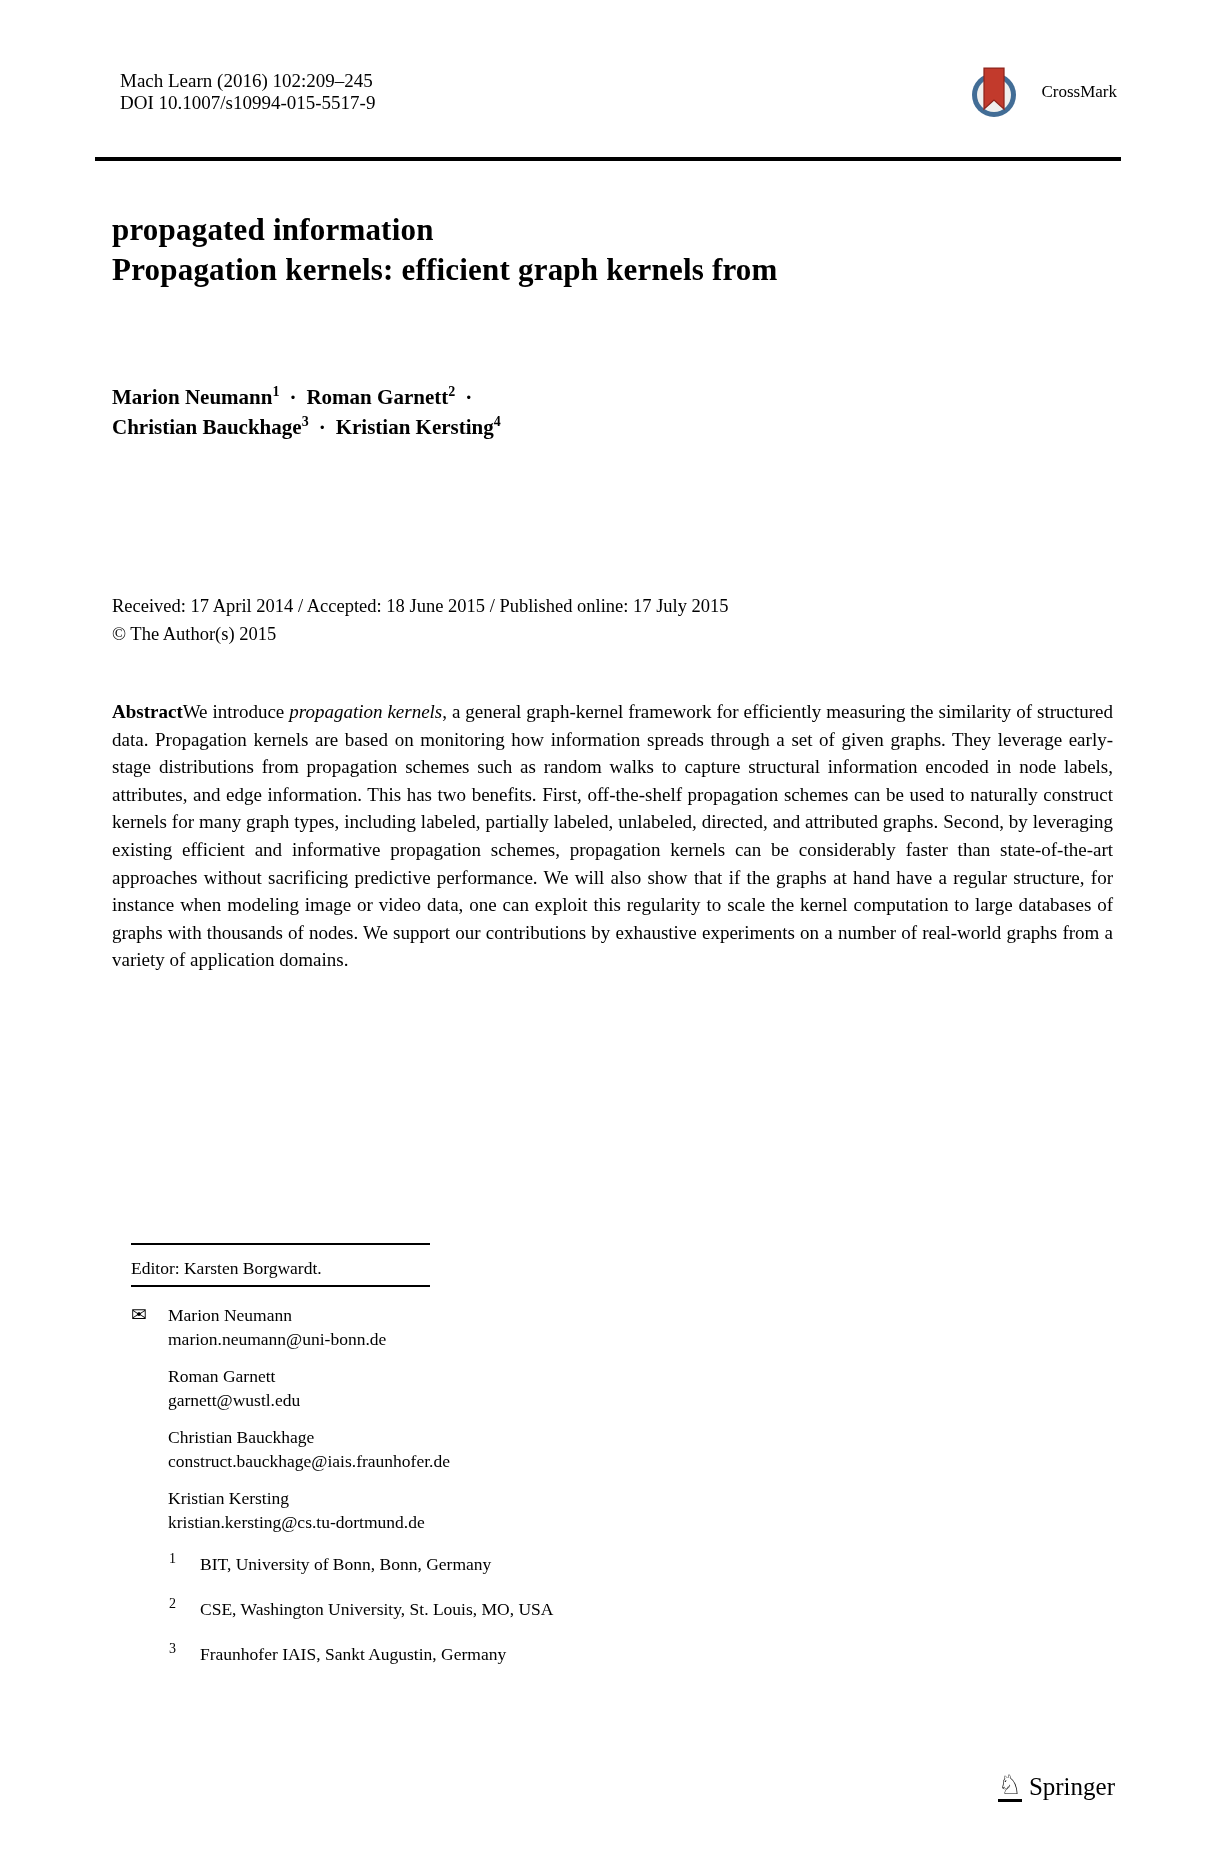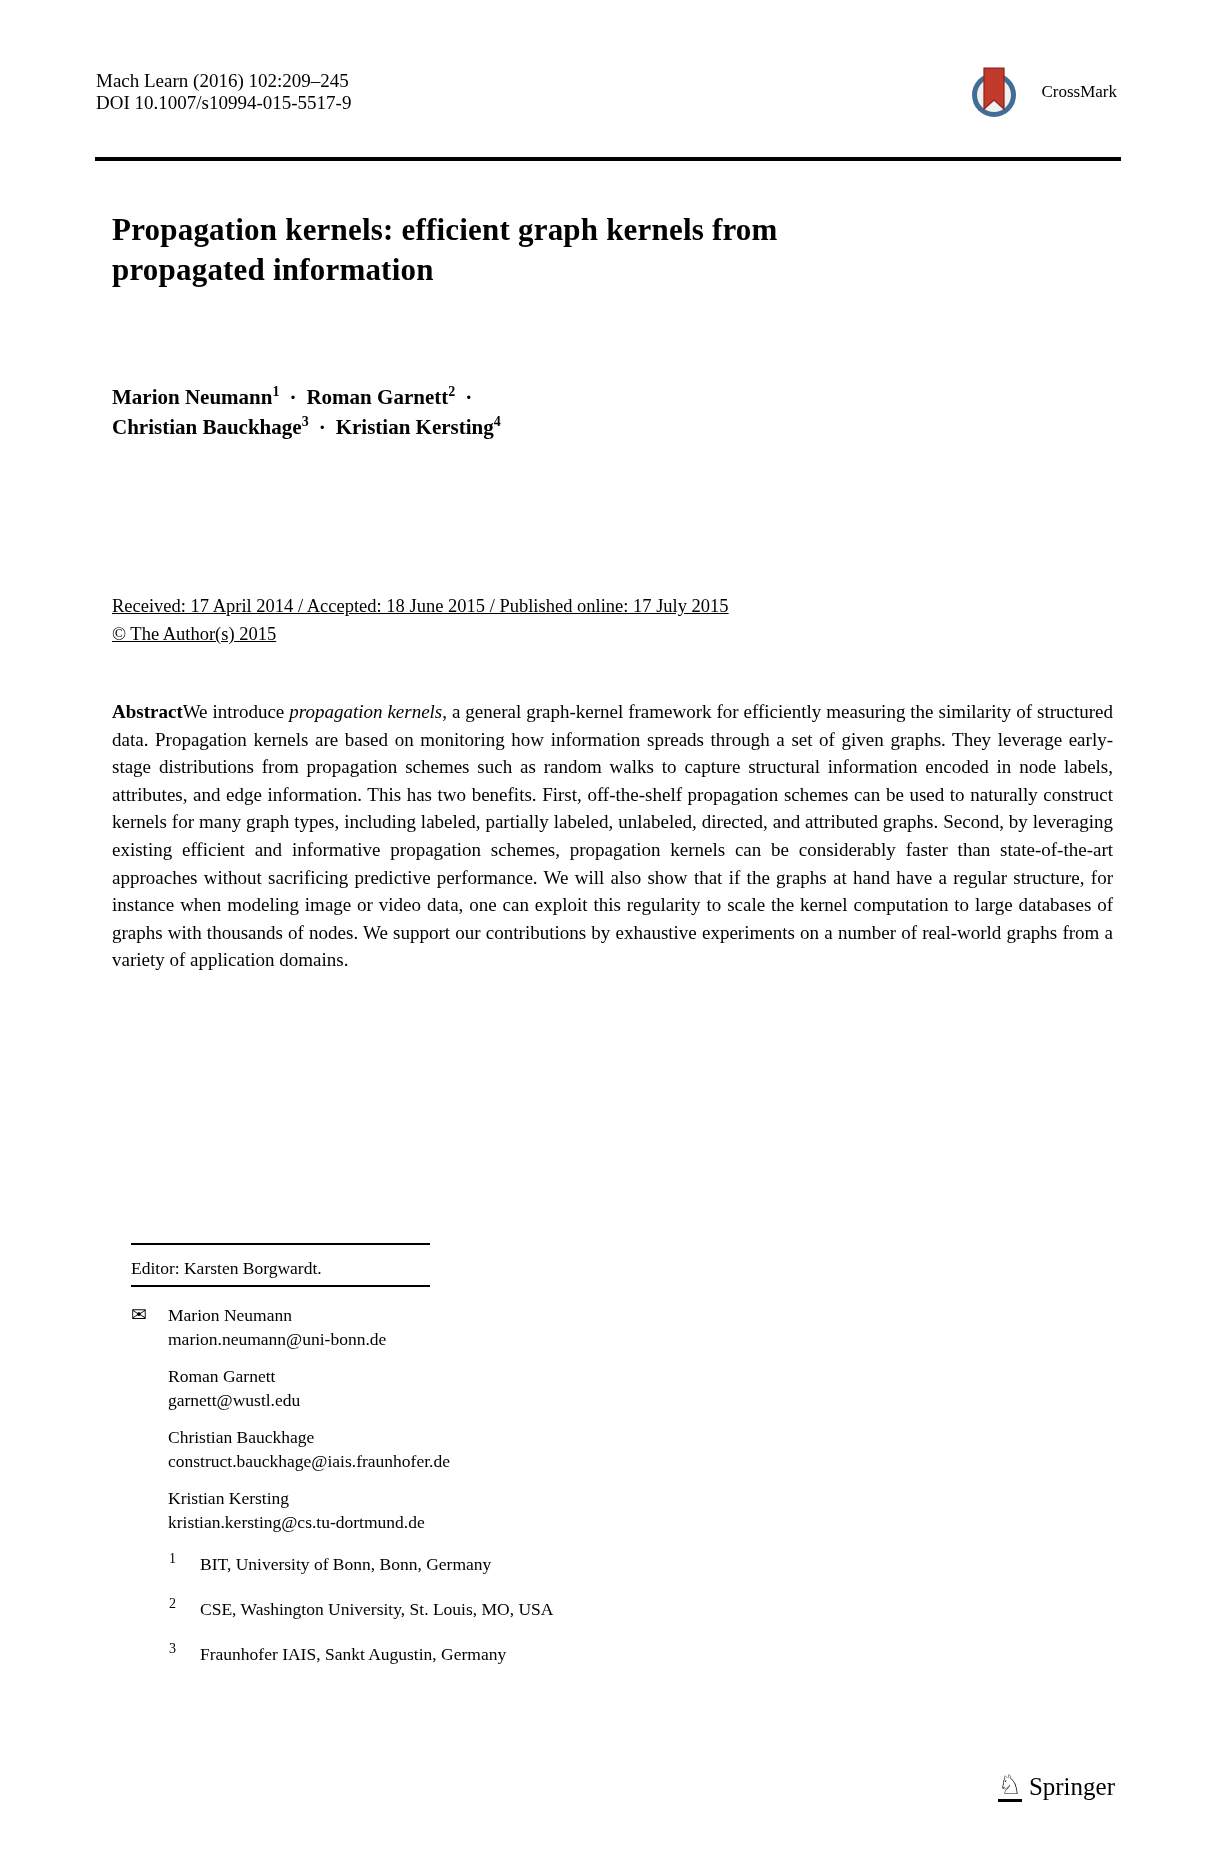--- a/index.html
+++ b/index.html
@@ -10,21 +10,21 @@
     height: 1851px;
     background: #ffffff;
     font-family: "Liberation Serif", "DejaVu Serif", serif;
     color: #000000;
     overflow: hidden;
   }
 
   
   .header-row {
     position: absolute;
-    top: 70px; left: 96px; right: 104px;
+    top: 70px; left: 120px; right: 104px;
     display: flex;
     justify-content: space-between;
     align-items: flex-start;
   }
   .journal-lines { font-size: 19px; line-height: 22px; }
   .crossmark {
     display: flex;
     align-items: center;
     gap: 22px;
     margin-top: -4px;
@@ -56,21 +56,20 @@
   }
   .authors sup { font-size: 14px; line-height: 0; }
   .author-sep { margin: 0 10px; }
 
   
   .dates {
     position: absolute;
     top: 592px; left: 112px;
     font-size: 18.5px;
     line-height: 28px;
-    text-decoration: underline;
   }
 
   
   .abstract {
     position: absolute;
     top: 698px; left: 112px;
     width: 1001px;
     font-size: 19px;
     line-height: 27.6px;
     text-align: justify;
@@ -131,22 +130,22 @@
         <circle cx="50" cy="58" r="34" fill="#f0f0ee"></circle>
         <path d="M30 4 H70 V86 L50 68 L30 86 Z" stroke-width="3" fill="#c23a2c"></path>
         <path d="M30 4 H70 V86 L50 68 L30 86 Z" fill="none" stroke-width="2.5" stroke="#8e251c"></path>
       </svg>
       <span class="crossmark-label">CrossMark</span>
     </div>
   </div>
   <div class="top-rule"></div>
 
   <div class="title">
+    <div>propagated information</div>
     <div>Propagation kernels: efficient graph kernels from</div>
-    <div>propagated information</div>
   </div>
 
   <div class="authors">
     <span><span>Marion Neumann</span><sup>1</sup></span><span class="author-sep">·</span><span><span>Roman Garnett</span><sup>2</sup></span><span class="author-sep">·</span>
     <br>
     <span><span>Christian Bauckhage</span><sup>3</sup></span><span class="author-sep">·</span><span><span>Kristian Kersting</span><sup>4</sup></span>
   </div>
 
   <div class="dates">
     <div>Received: 17 April 2014 / Accepted: 18 June 2015 / Published online: 17 July 2015</div>

